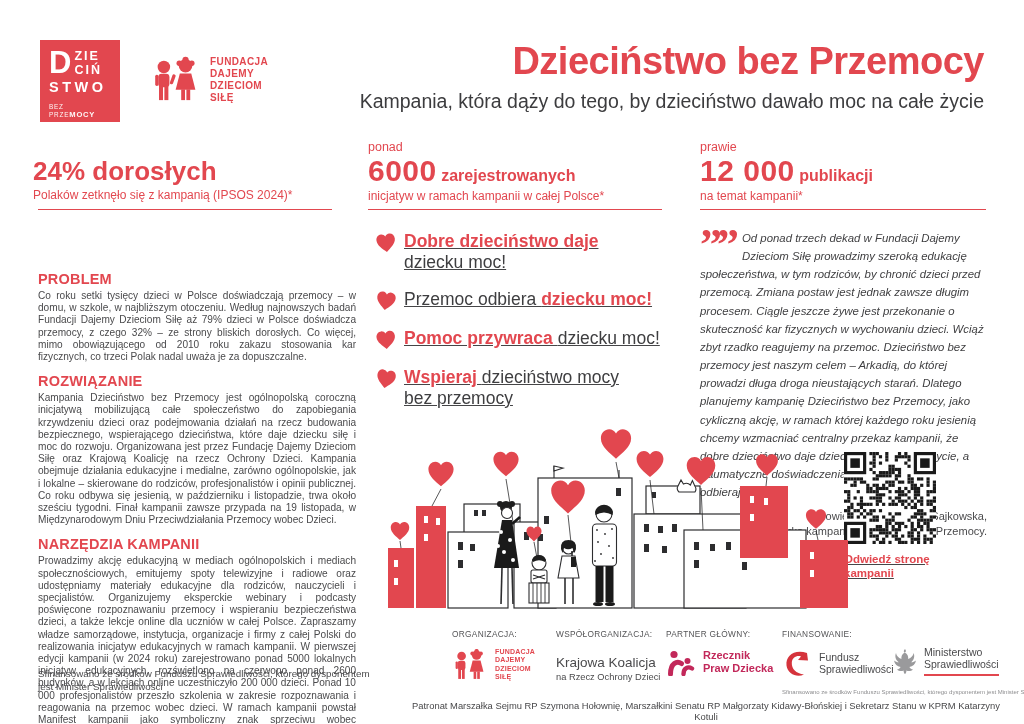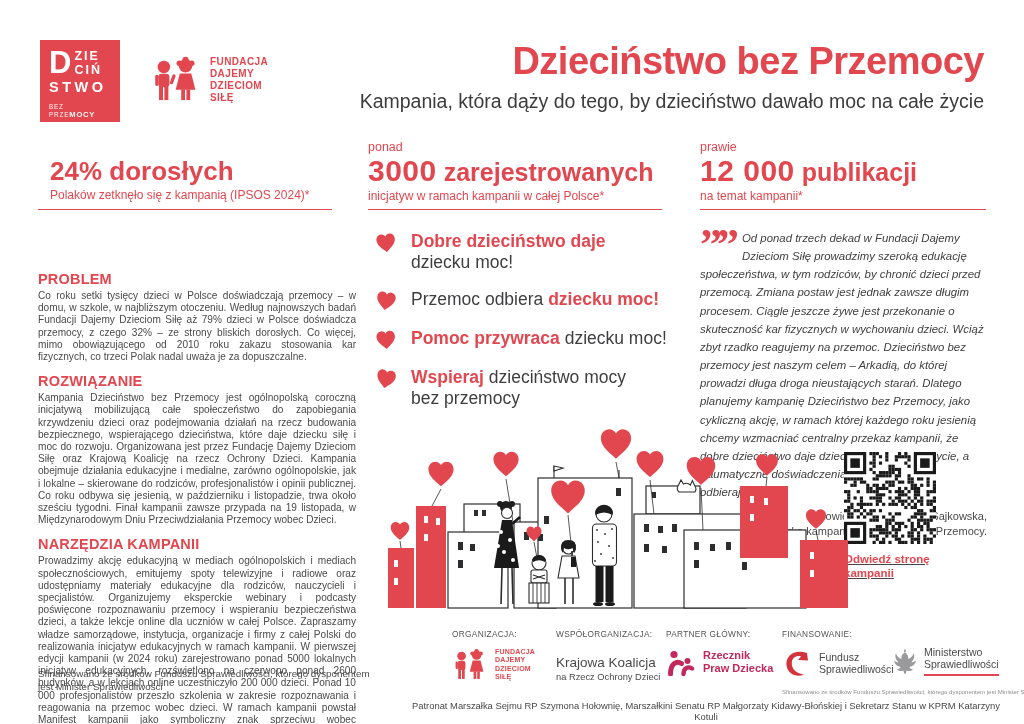--- a/index.html
+++ b/index.html
@@ -17,33 +17,33 @@
   .fdds-logo{position:absolute;left:150px;top:56px;display:flex;align-items:center;gap:8px;}
   .fdds-text{font-size:10px;font-weight:bold;color:#e2474f;line-height:1.18;letter-spacing:0.4px;}
   .title-block{position:absolute;right:40px;top:42px;text-align:right;width:660px;}
   .main-title{font-size:38px;font-weight:bold;color:#e2474f;letter-spacing:-0.5px;line-height:1;}
   .main-subtitle{font-size:19.5px;color:#3c3c3e;margin-top:10px;}
   
   .stat{position:absolute;}
   .stat .pre{font-size:12.5px;color:#e2474f;line-height:1.1;}
   .stat .bigline{color:#e2474f;line-height:1.05;}
   .stat .num{font-size:30px;font-weight:bold;letter-spacing:0.5px;}
-  .stat .word{font-size:25px;font-weight:bold;text-align:right;}
+  .stat .word{font-size:16px;font-weight:bold;text-align:right;}
   .stat .big{font-size:26px;font-weight:bold;}
   .stat .sub{font-size:12px;color:#e2474f;margin-top:3px;}
   .stat-line{position:absolute;top:209px;border-top:1.3px solid #e2474f;height:0;}
   
   .left-col{position:absolute;left:38px;top:231px;width:318px;margin-top:40px;}
   .sec-h{color:#e2474f;font-weight:bold;font-size:14.5px;margin:0 0 3px;letter-spacing:0.2px;}
   .sec-b{font-size:10.1px;line-height:1.21;text-align:justify;color:#4a4a4c;margin:0 0 10px;}
   .foot-left{position:absolute;left:38px;top:667px;font-size:9.8px;line-height:1.35;color:#4a4a4c;}
   .data-note{position:absolute;left:38px;top:701px;font-size:9.8px;color:#4a4a4c;margin-top:23px;}
   
   .bullets{position:absolute;left:374px;top:231px;width:310px;}
-  .bullet{display:flex;gap:13px;margin-bottom:16px;align-items:flex-start;}
+  .bullet{display:flex;gap:6px;margin-bottom:16px;align-items:flex-start;text-decoration:underline;}
   .bullet svg{flex:0 0 auto;margin-top:1px;}
   .btxt{font-size:17.5px;line-height:1.2;color:#3e3e40;}
   .btxt .r{color:#e2474f;font-weight:bold;}
   .blk{display:block;}
   .w240{max-width:228px;}
   
   .quote{position:absolute;left:700px;top:228px;width:287px;}
   .qmark{float:left;color:#e2474f;font-size:44px;line-height:0.55;font-weight:bold;
          font-family:"Liberation Serif",serif;letter-spacing:-5px;margin:5px 8px 0 0;}
   .qtext{font-size:11.4px;line-height:1.33;font-style:italic;text-align:justify;color:#3f3f41;}
@@ -108,27 +108,27 @@
       <div>DZIECIOM</div>
         <div>SIŁĘ</div>
     </div>
   </div>
 
   <div class="title-block">
     <div class="main-title">Dzieciństwo bez Przemocy</div>
     <div class="main-subtitle">Kampania, która dąży do tego, by dzieciństwo dawało moc na całe życie</div>
   </div>
 
-  <div class="stat" style="left:50px;top:158px;">
+  <div class="stat" style="left:33px;top:158px;">
     <div class="bigline big">24% dorosłych</div>
     <div class="sub">Polaków zetknęło się z kampanią (IPSOS 2024)*</div>
   </div>
   <div class="stat" style="left:368px;top:141px;">
     <div class="pre">ponad</div>
-    <div class="bigline"><span class="num">3000</span><span class="word"> zarejestrowanych</span></div>
+    <div class="bigline"><span class="num">6000</span><span class="word"> zarejestrowanych</span></div>
     <div class="sub">inicjatyw w ramach kampanii w całej Polsce*</div>
   </div>
   <div class="stat" style="left:700px;top:141px;">
     <div class="pre">prawie</div>
     <div class="bigline"><span class="num">12 000</span><span class="word"> publikacji</span></div>
     <div class="sub">na temat kampanii*</div>
   </div>
   <div class="stat-line" style="left:38px;width:294px;"></div>
   <div class="stat-line" style="left:368px;width:294px;"></div>
   <div class="stat-line" style="left:700px;width:286px;"></div>

